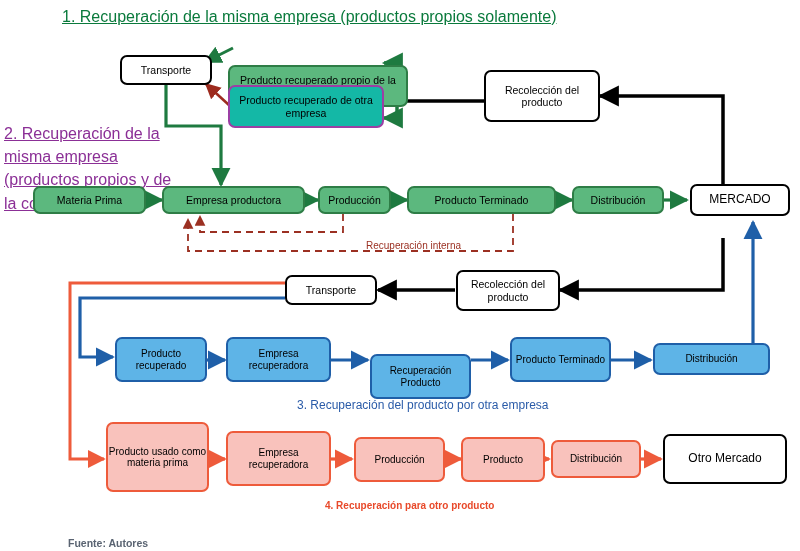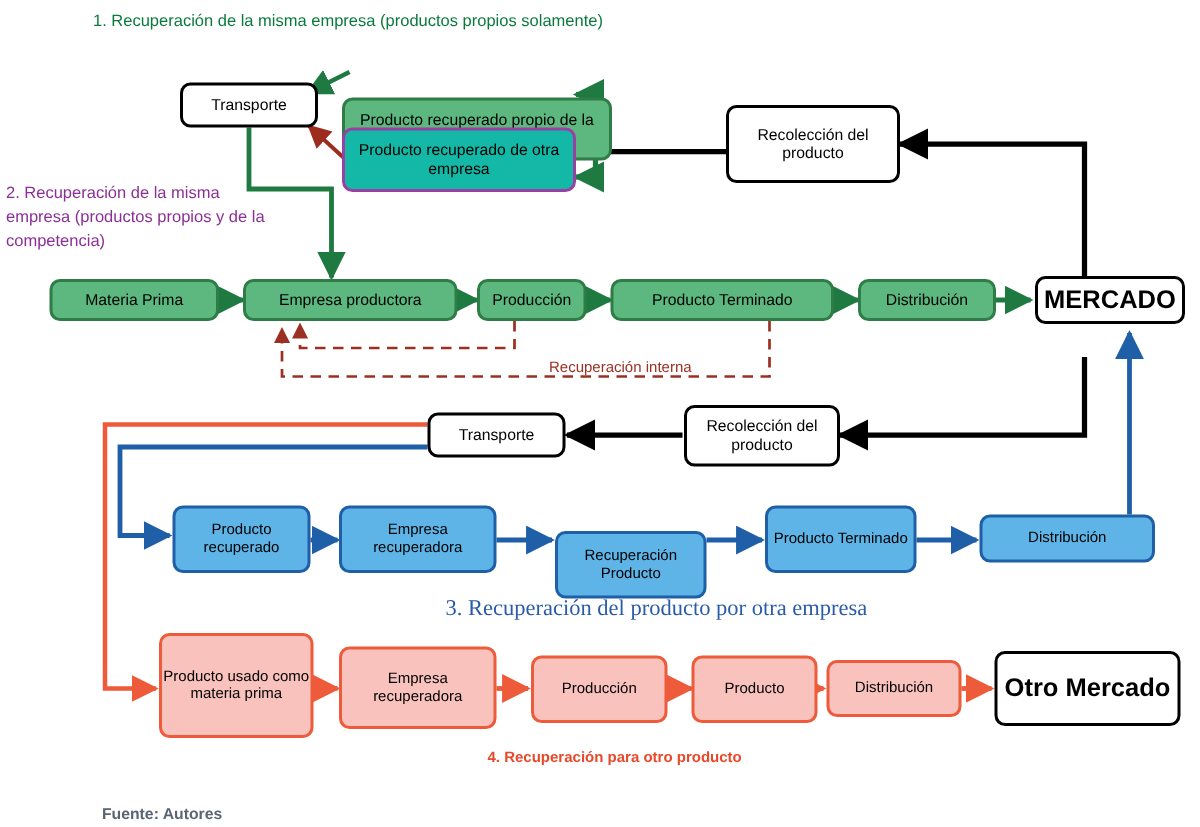--- a/index.html
+++ b/index.html
@@ -16,27 +16,27 @@
     display:flex;align-items:center;justify-content:center;
     text-align:center;line-height:1.15;
     border-radius:7px;
     color:#000;
   }
   .green{background:#5cb87e;border:2px solid #2e7d46;font-size:10.5px;}
   .purple{background:#14b8a6;border:2.5px solid #9c3fa4;font-size:10.5px;}
   .blue{background:#5eb4e7;border:2px solid#1f5fa8;font-size:10px;}
   .red{background:#f9c2bc;border:2.5px solid #ee5b3b;font-size:10px;}
   .white{background:#ffffff;border:2.5px solid #000000;font-size:10.5px;}
-  .white.bold{font-weight:bold;font-size:17px;}
+  .white.bold{font-weight:normal;font-size:12px;}
 
   .label{position:absolute;white-space:nowrap;}
-  .ttl{font-size:11px;}
+  .ttl{font-size:16px;text-decoration:underline;}
   .ttl-green{color:#0a7a3c;}
   .ttl-purple{color:#8b2f96;line-height:1.45;white-space:normal;width:175px;}
-  .cap-blue{color:#2a5ba8;font-size:15px;font-family:Liberation Serif, serif;}
+  .cap-blue{color:#2a5ba8;font-size:12px;}
   .cap-red{color:#e8492a;font-size:10px;font-weight:bold;}
   .cap-dash{color:#9b3022;font-size:10px;margin-top:12px;}
   .src{position:absolute;font-size:10.5px;font-weight:bold;color:#5a6472;}
 </style>
 </head>
 <body>
 
 <div id="stage">
 
   <svg class="lay" viewBox="0 0 800 551">

